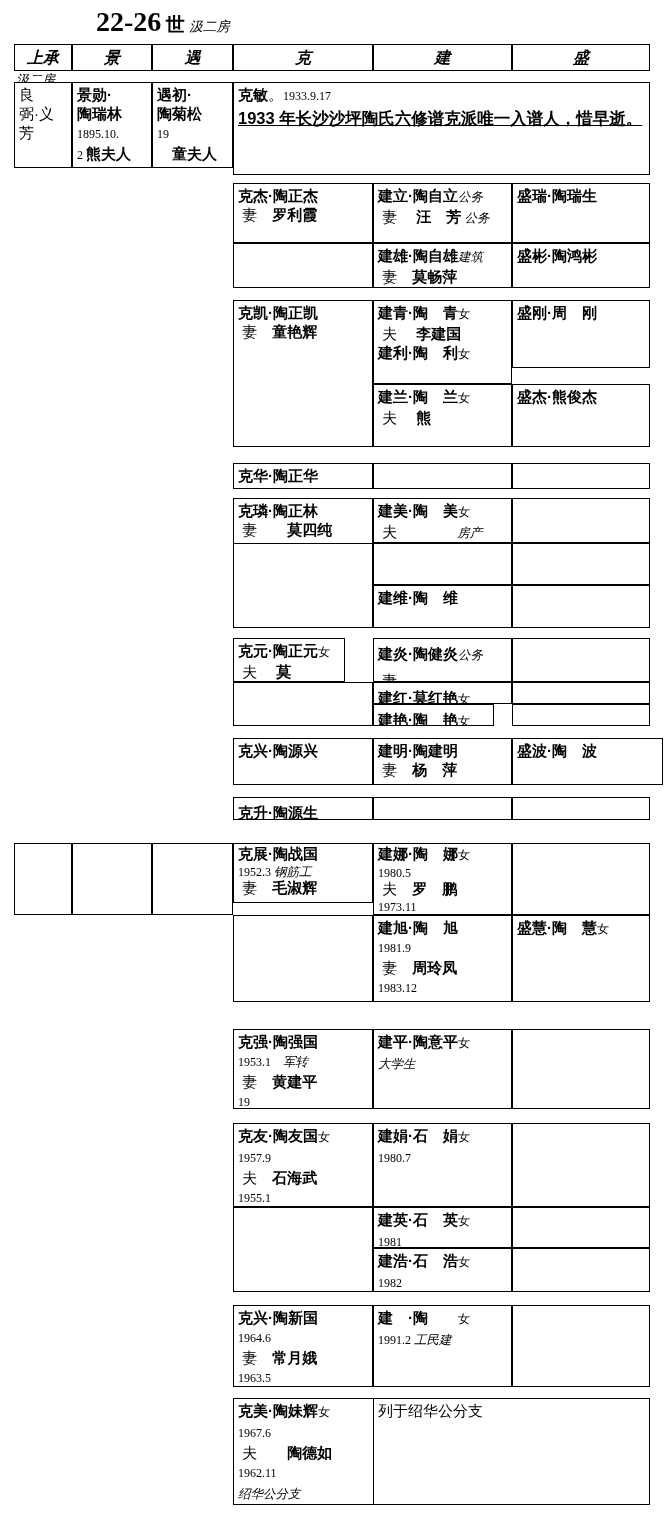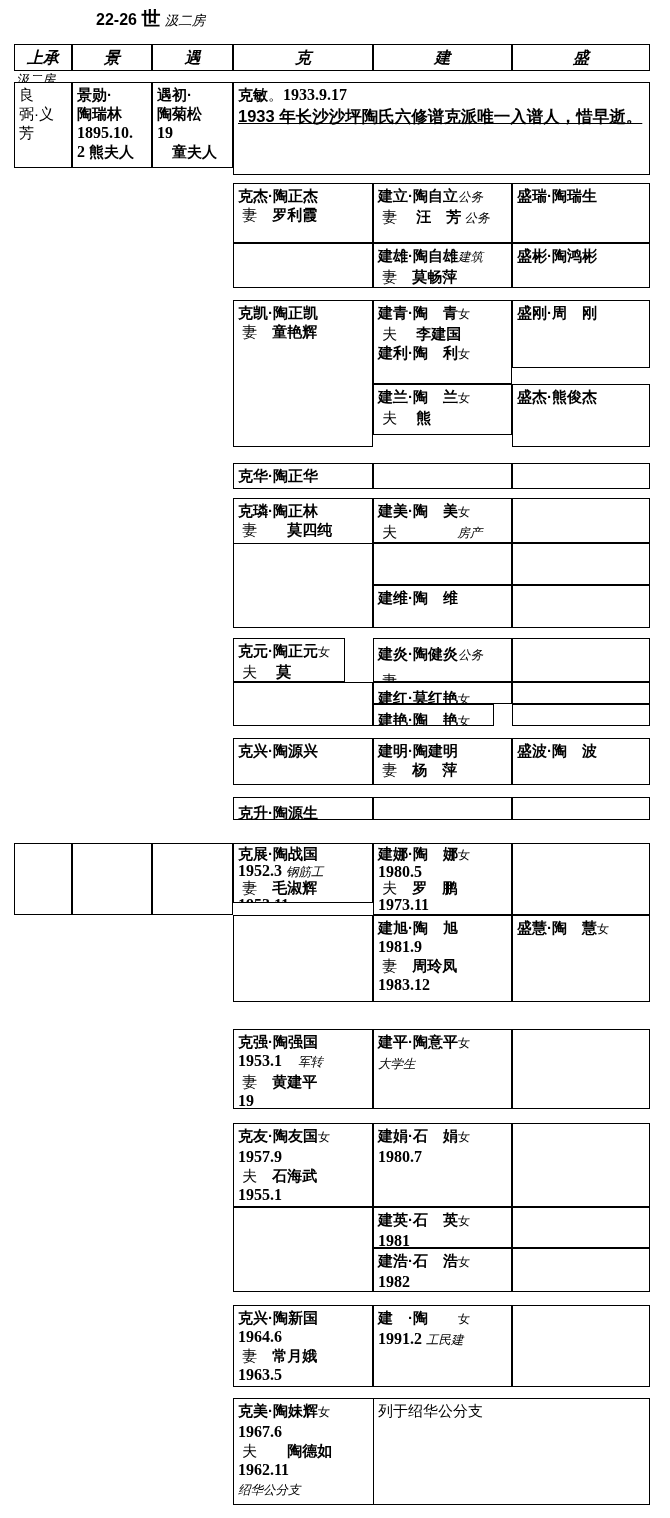--- a/index.html
+++ b/index.html
@@ -5,28 +5,28 @@
   html,body{margin:0;padding:0;background:#fff;}
   #page{position:relative;width:670px;height:1518px;background:#fff;
         font-family:"Liberation Sans","DejaVu Sans",sans-serif;color:#000;}
   .cell{position:absolute;box-sizing:border-box;border:1px solid #000;
         padding:2px 4px;overflow:hidden;background:#fff;}
   .ln{line-height:19px;white-space:pre-wrap;}
   .tight .ln{line-height:16.5px;}
   .vtight .ln{line-height:26px;}
   .seg-n{font-weight:bold;font-size:15px;}
   .seg-r{font-size:15px;}
-  .seg-d{font-family:"Liberation Serif","DejaVu Serif",serif;font-size:16px;font-weight:bold;}
+  .seg-d{font-family:"Liberation Serif","DejaVu Serif",serif;font-size:12px;}
   .seg-k{font-family:"Liberation Serif","DejaVu Serif",serif;font-style:italic;font-size:12.5px;}
   .seg-s{font-size:12px;}
   .seg-u{font-weight:bold;font-size:16.5px;text-decoration:underline;line-height:25px;display:inline;}
   .hdr{font-family:"Liberation Serif","DejaVu Serif",serif;font-style:italic;font-weight:bold;
        font-size:16px;text-align:center;padding-top:3px;}
   #title{position:absolute;left:96px;top:6px;white-space:nowrap;}
-  #title .t-num{font-weight:bold;font-size:16px;font-family:Liberation Sans, sans-serif;text-align:center;}
+  #title .t-num{font-weight:bold;font-size:28px;font-family:Liberation Serif, serif;text-align:center;}
   #title .t-shi{font-weight:bold;font-size:19px;}
   #title .t-br{font-family:"Liberation Serif","DejaVu Serif",serif;font-style:italic;font-size:13.5px;}
   #branch-note{position:absolute;left:16px;top:71px;
        font-family:"Liberation Serif","DejaVu Serif",serif;font-style:italic;font-size:13px;}
 </style>
 </head>
 <body>
 
 <div id="page">
 
@@ -89,21 +89,21 @@
 
   <div class="cell" style="left:233px;top:300px;width:140px;height:147px">
       <div class="ln"><span class="seg-n">克凯·陶正凯</span></div>
       <div class="ln"><span class="seg-r"> 妻　</span><span class="seg-n">童艳辉</span></div>
     </div>
   <div class="cell" style="left:373px;top:300px;width:139px;height:84px">
       <div class="ln"><span class="seg-n">建青·陶　青</span><span class="seg-s">女</span></div>
       <div class="ln"><span class="seg-r"> 夫　 </span><span class="seg-n">李建国</span></div>
       <div class="ln"><span class="seg-n">建利·陶　利</span><span class="seg-s">女</span></div>
     </div>
-  <div class="cell" style="left:373px;top:384px;width:139px;height:51px">
+  <div class="cell" style="left:373px;top:384px;width:139px;height:63px">
       <div class="ln"><span class="seg-n">建兰·陶　兰</span><span class="seg-s">女</span></div>
       <div class="ln"><span class="seg-r"> 夫　 </span><span class="seg-n">熊</span></div>
     </div>
   <div class="cell" style="left:512px;top:300px;width:138px;height:68px">
       <div class="ln"><span class="seg-n">盛刚·周　刚</span></div>
     </div>
   <div class="cell" style="left:512px;top:384px;width:138px;height:63px">
       <div class="ln"><span class="seg-n">盛杰·熊俊杰</span></div>
     </div>
 
@@ -149,21 +149,21 @@
   <div class="cell" style="left:512px;top:682px;width:138px;height:22px"></div>
   <div class="cell" style="left:512px;top:704px;width:138px;height:22px"></div>
 
   <div class="cell" style="left:233px;top:738px;width:140px;height:47px">
       <div class="ln"><span class="seg-n">克兴·陶源兴</span></div>
     </div>
   <div class="cell" style="left:373px;top:738px;width:139px;height:47px">
       <div class="ln"><span class="seg-n">建明·陶建明</span></div>
       <div class="ln"><span class="seg-r"> 妻　</span><span class="seg-n">杨　萍</span></div>
     </div>
-  <div class="cell" style="left:512px;top:738px;width:138px;height:47px">
+  <div class="cell" style="left:512px;top:738px;width:151px;height:47px">
       <div class="ln"><span class="seg-n">盛波·陶　波</span></div>
     </div>
 
   <div class="cell vtight" style="left:233px;top:797px;width:140px;height:23px">
       <div class="ln"><span class="seg-n">克升·陶源生</span></div>
     </div>
   <div class="cell" style="left:373px;top:797px;width:139px;height:23px"></div>
   <div class="cell" style="left:512px;top:797px;width:138px;height:23px"></div>
 
   <div class="cell" style="left:14px;top:843px;width:58px;height:72px"></div>

